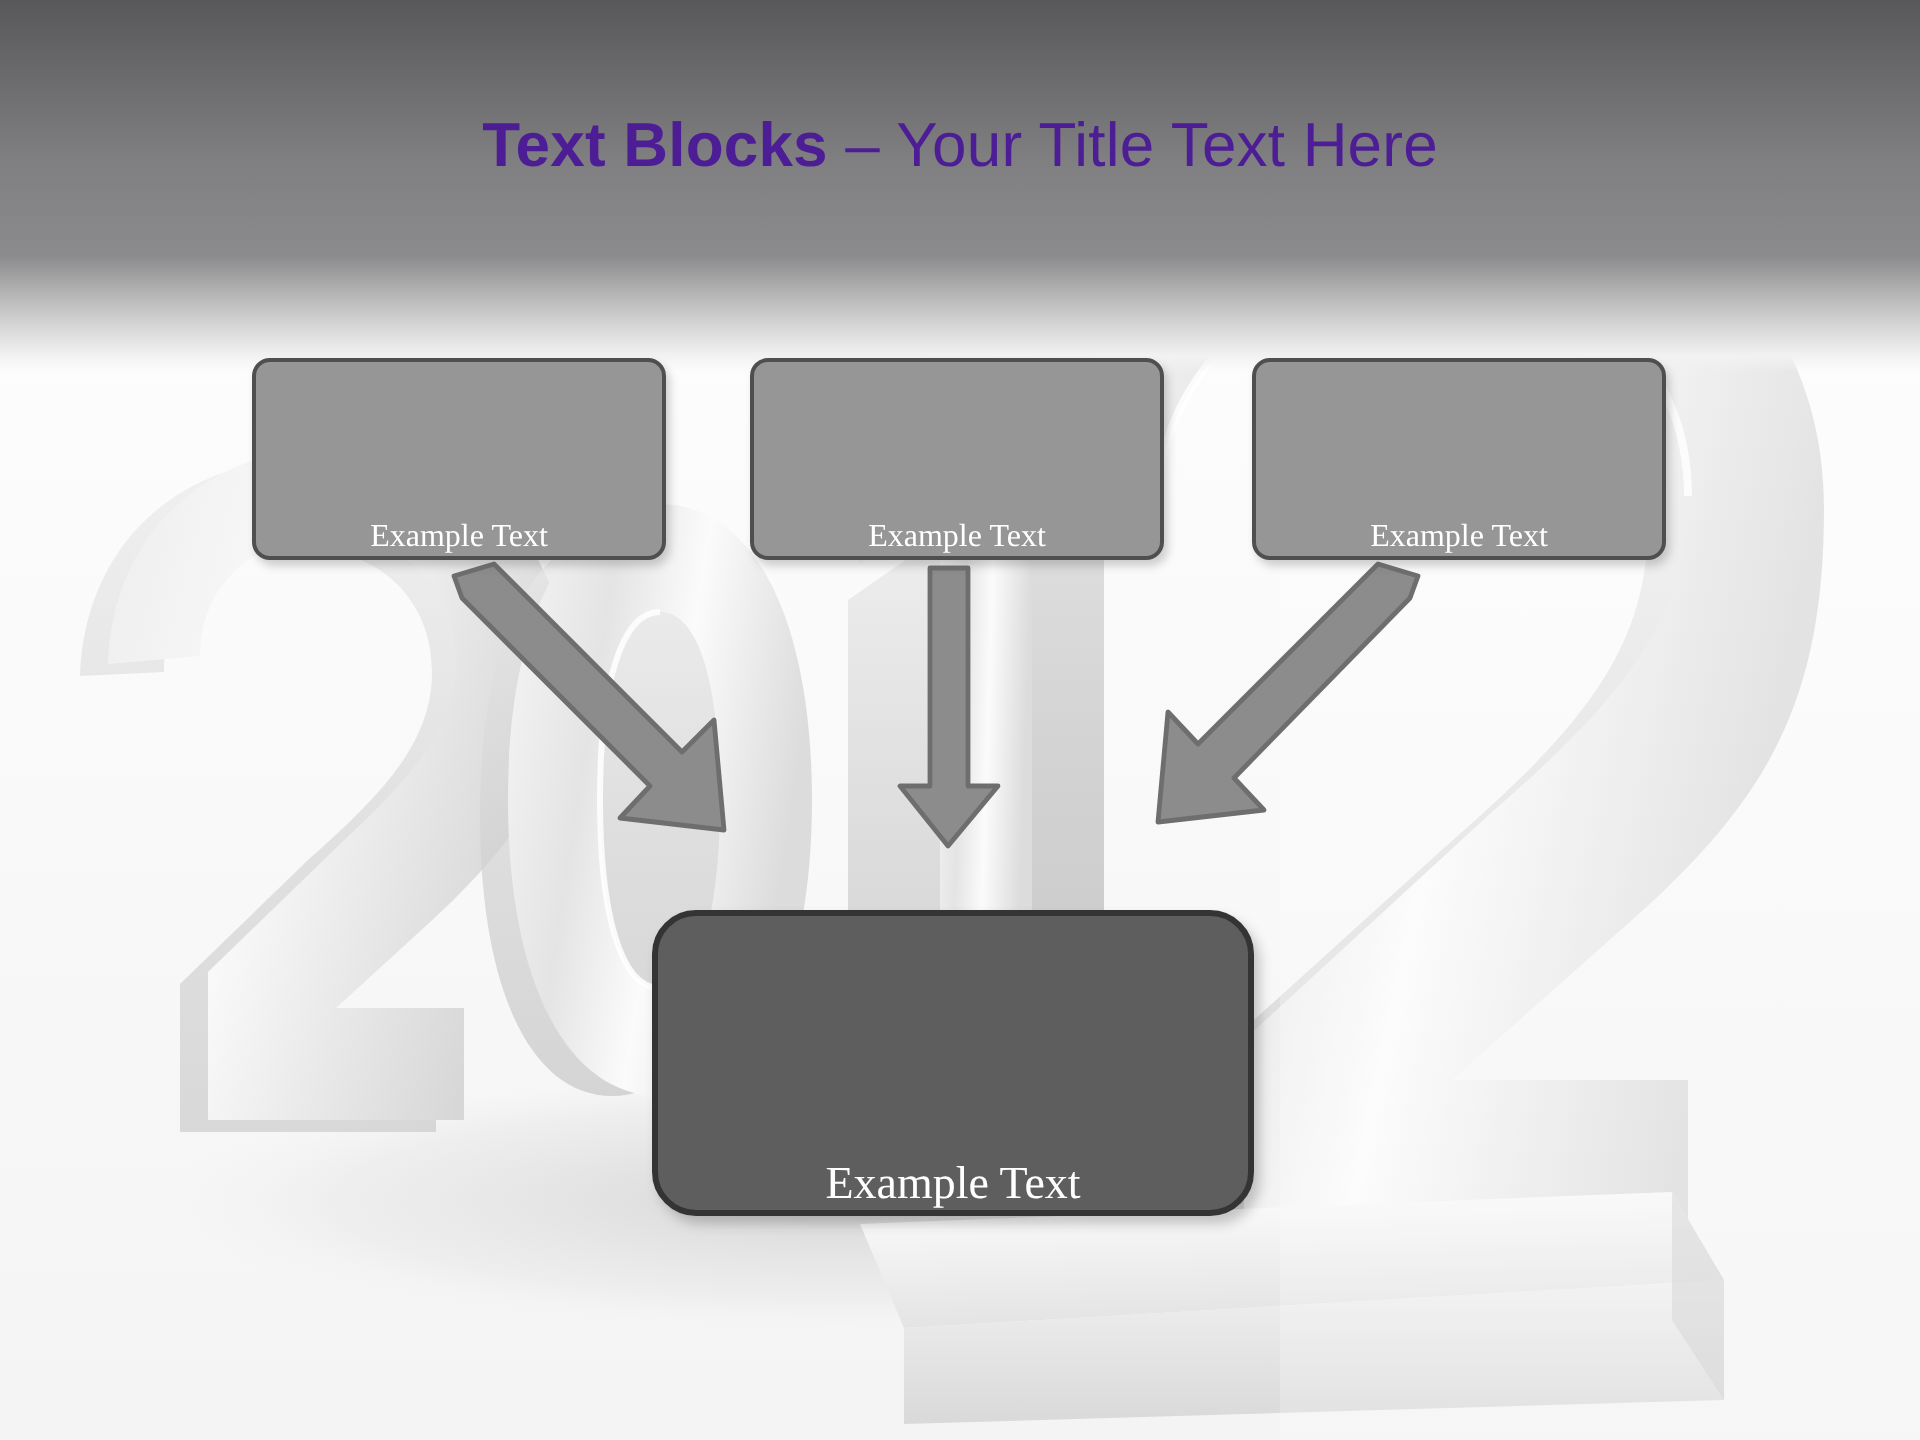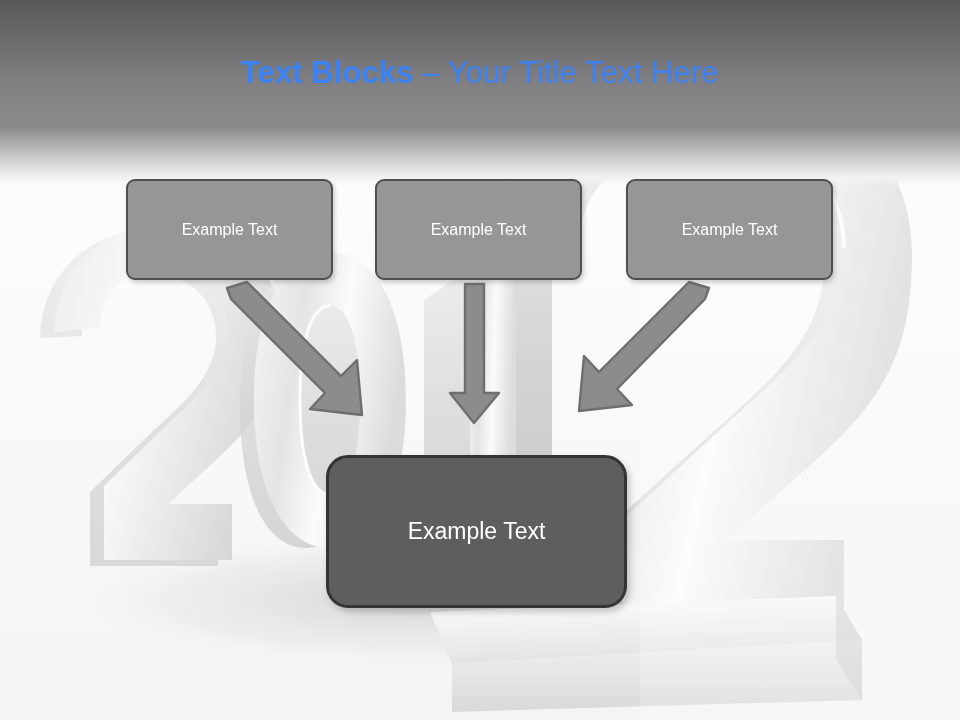--- a/index.html
+++ b/index.html
@@ -17,31 +17,31 @@
   #header-band{
     position:absolute;left:0;top:0;width:960px;height:128px;z-index:3;
     background:linear-gradient(180deg,#58585a 0%,#6c6c6e 32%,#7f7f81 62%,#8b8b8d 100%);
   }
   #header-fade{
     position:absolute;left:0;top:128px;width:960px;height:58px;z-index:3;
     background:linear-gradient(180deg,#8b8b8d 0%,#b4b4b5 32%,#d8d8d8 62%,#f2f2f2 86%,rgba(252,252,252,0) 100%);
   }
   #slide-title{
     position:absolute;left:0;top:54px;width:960px;z-index:4;
-    text-align:center;color:#3b82f6;font-size:31px;line-height:38px;
+    text-align:center;color:#4c1d95;font-size:31px;line-height:38px;
     letter-spacing:.1px;white-space:nowrap;
   }
   #slide-title .t-bold{font-weight:bold;}
   #slide-title .t-norm{font-weight:normal;}
 
   
   .tbox{
     position:absolute;z-index:6;box-sizing:border-box;
-    display:flex;align-items:center;justify-content:center;
-    color:#ffffff;text-align:center;
+    display:flex;align-items:flex-end;justify-content:center;
+    color:#ffffff;text-align:center;font-family:Liberation Serif, serif;
   }
   .tbox-top{
     width:207px;height:101px;top:179px;
     background:#969696;border:2.5px solid #4f4f4f;border-radius:9px;
     font-size:16px;
     box-shadow:2px 3px 4px rgba(90,90,90,.28);
   }
   #tbox-1{left:126px;}
   #tbox-2{left:375px;}
   #tbox-3{left:626px;}

